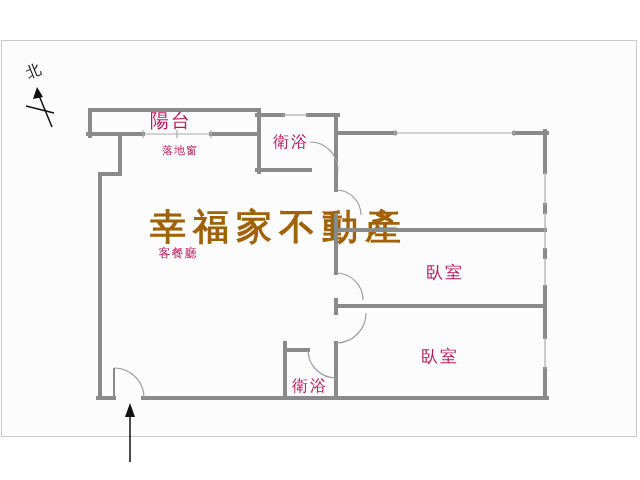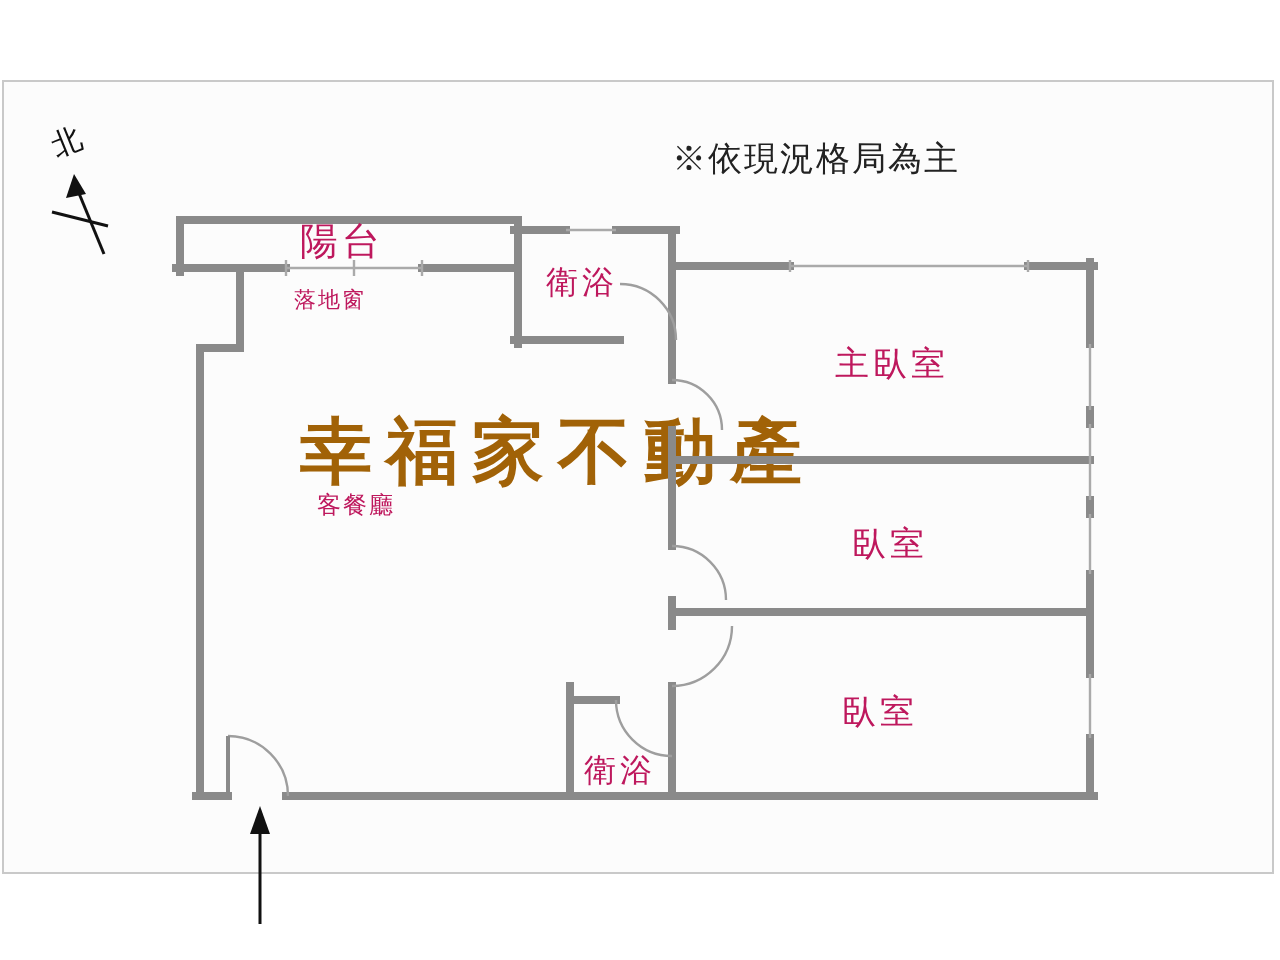--- a/index.html
+++ b/index.html
@@ -8,21 +8,21 @@
   .frame{position:absolute;left:1px;top:40px;width:634px;height:395px;
          border:1px solid #c9c9c9;background:#fcfcfc;z-index:0;}
   .watermark{position:absolute;left:150px;top:207px;z-index:1;
              font-family:"DejaVu Sans", sans-serif;font-weight:bold;
              font-size:36px;line-height:1.1;letter-spacing:7px;white-space:nowrap;
              color:#a16207;}
   svg.plan{position:absolute;left:0;top:0;z-index:2;}
   .lbl{position:absolute;z-index:3;color:#be185d;white-space:nowrap;
        transform:translate(-50%,-50%);}
   .lbl-balcony{left:171px;top:121px;font-size:19px;letter-spacing:2px;}
-  .lbl-slider{left:165px;top:150px;font-size:11px;letter-spacing:1px;}
+  .lbl-slider{left:180px;top:150px;font-size:11px;letter-spacing:1px;}
   .lbl-bath-top{left:291px;top:142px;font-size:16px;letter-spacing:2px;}
   .lbl-master{left:446px;top:182px;font-size:17px;letter-spacing:2px;}
   .lbl-living{left:178px;top:253px;font-size:12px;letter-spacing:1px;}
   .lbl-bed1{left:445px;top:272px;font-size:17px;letter-spacing:2px;}
   .lbl-bed2{left:440px;top:356px;font-size:17px;letter-spacing:2px;}
   .lbl-bath-bottom{left:310px;top:386px;font-size:16px;letter-spacing:2px;}
   .lbl-notice{left:336px;top:68px;transform:none;font-size:17px;letter-spacing:1px;color:#222;}
   .lbl-north{left:26px;top:62px;transform:rotate(-22deg);font-size:15px;
              font-family:"Liberation Sans",sans-serif;color:#111;}
 </style>
@@ -95,24 +95,22 @@
       <path d="M26,106 L54,113"></path>
       <polygon points="37,87 33,99 43,97" fill="#111" stroke="none"></polygon>
     </g>
 
     <g stroke="#111" stroke-width="1.5" fill="none">
       <path d="M130,462 L130,410"></path>
       <polygon points="130,403 125,417 135,417" fill="#111" stroke="none"></polygon>
     </g>
   </svg>
 
-  <div class="lbl lbl-notice">※依現況格局為主</div>
   <div class="lbl lbl-north">北</div>
   <div class="lbl lbl-balcony">陽台</div>
   <div class="lbl lbl-slider">落地窗</div>
   <div class="lbl lbl-bath-top">衛浴</div>
-  <div class="lbl lbl-master">主臥室</div>
   <div class="lbl lbl-living">客餐廳</div>
   <div class="lbl lbl-bed1">臥室</div>
   <div class="lbl lbl-bed2">臥室</div>
   <div class="lbl lbl-bath-bottom">衛浴</div>
 
 </div>
 
 </body></html>

